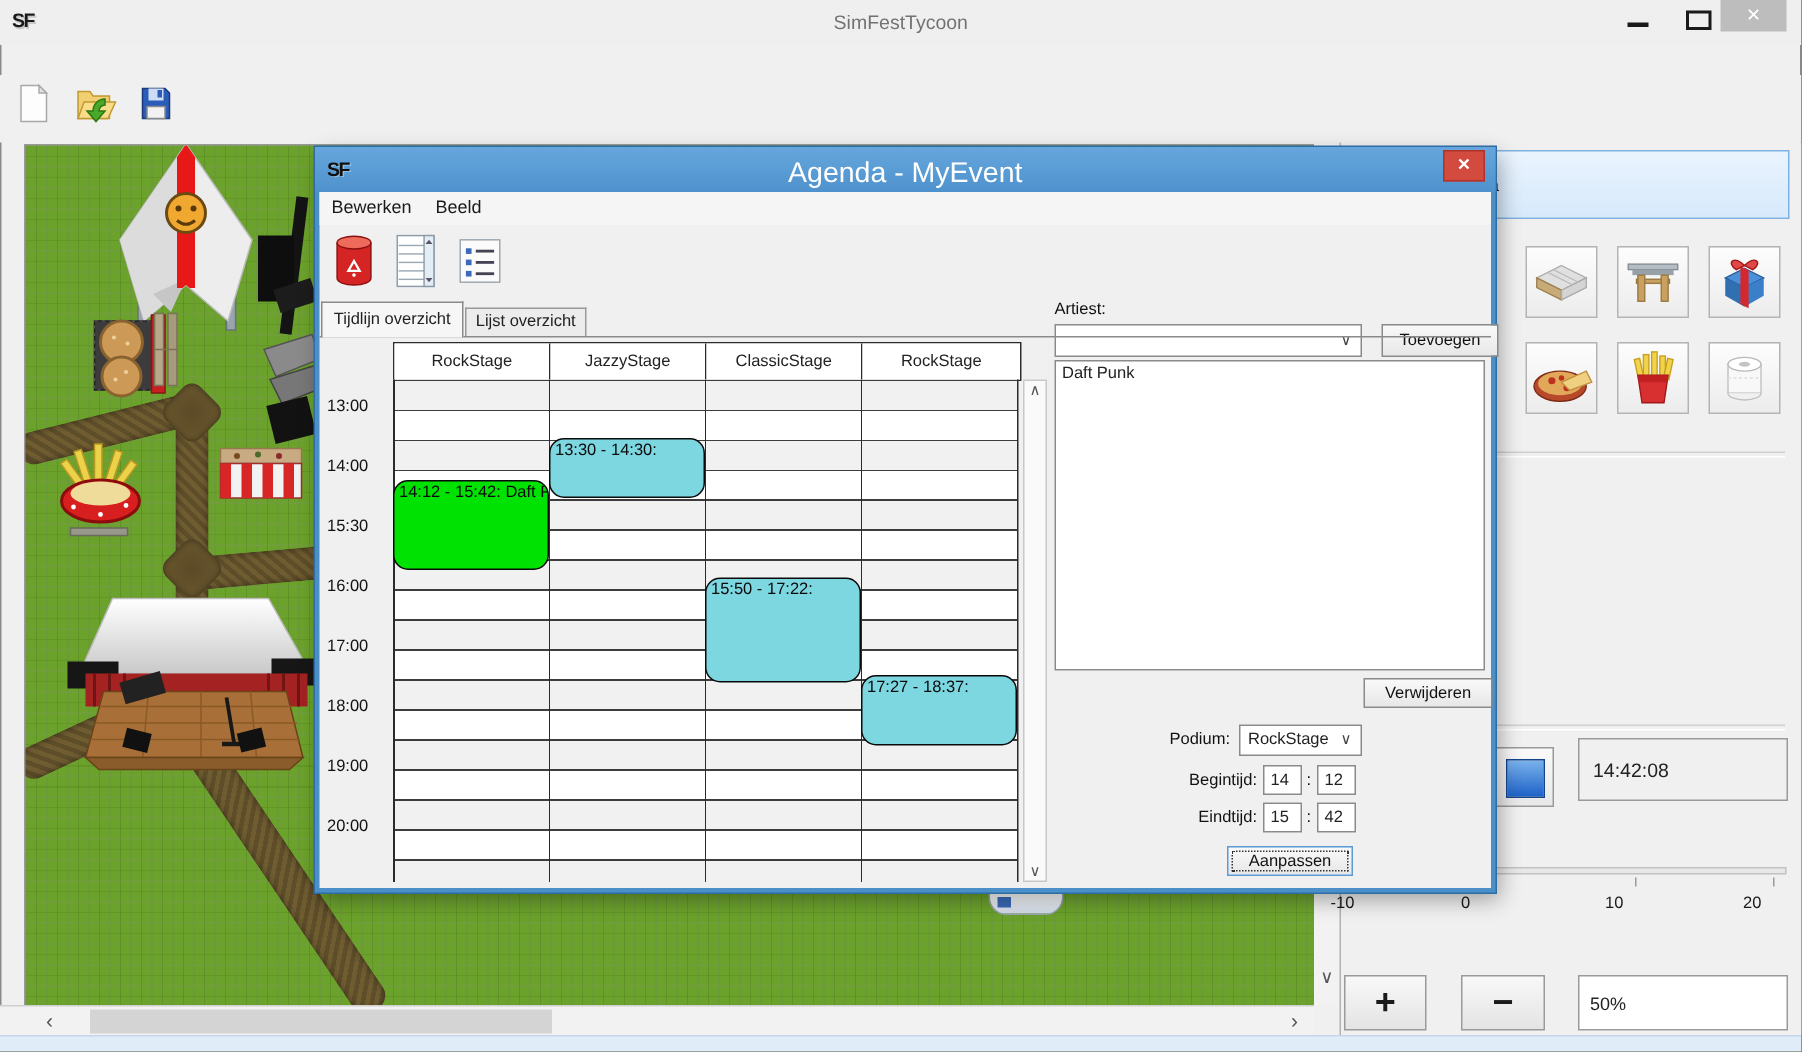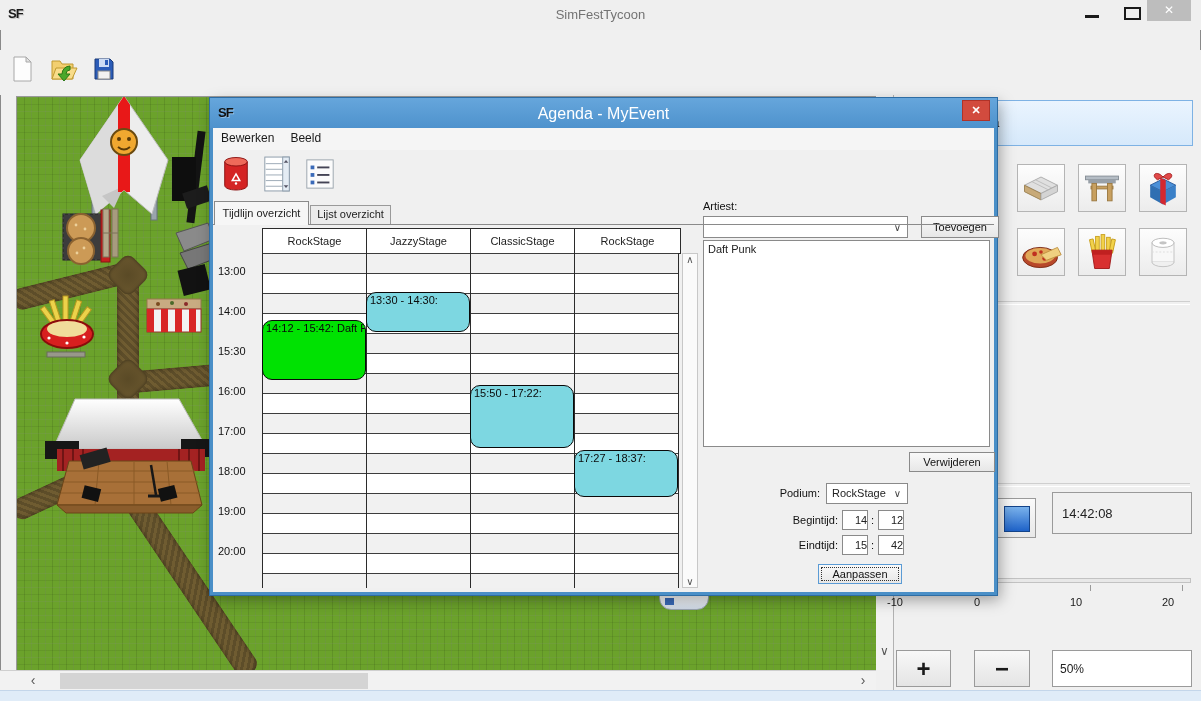--- a/index.html
+++ b/index.html
@@ -67,21 +67,21 @@
   .zoomval{position:absolute;left:158px;top:555px;width:140px;height:37px;background:#fff;
     border:1px solid #9a9a9a;font-size:12px;line-height:37px;padding-left:7px;box-sizing:border-box;}
   .bottomstrip{left:0;top:690px;width:1201px;height:11px;background:#e0ecf8;border-top:1px solid #c4d6ea;}
   
   .dialog{left:210px;top:98px;width:787px;height:497px;background:#4a8fc7;z-index:50;
     box-shadow:0 0 0 1px #2e6da4, 3px 5px 14px rgba(0,0,0,.35);}
   .dlg-title{position:absolute;left:0;top:0;width:787px;height:30px;
     background:linear-gradient(#66a6dc,#4e92cd);}
   .dlg-sf{position:absolute;left:8px;top:7px;font-weight:bold;font-size:13px;color:#101010;
     letter-spacing:-1px;text-shadow:1px 1px 0 rgba(255,255,255,.35);}
-  .dlg-title .t{position:absolute;left:0;top:7px;width:787px;text-align:center;font-size:16px;color:#fff;}
+  .dlg-title .t{position:absolute;left:0;top:7px;width:787px;text-align:center;font-size:19px;color:#fff;}
   .dlg-close{position:absolute;left:752px;top:2px;width:28px;height:21px;background:#d24b3e;
     border:1px solid #b03228;box-sizing:border-box;color:#fff;font-size:11px;font-weight:bold;
     text-align:center;line-height:19px;}
   .dlg-body{position:absolute;left:3px;top:30px;width:781px;height:464px;background:#f0f0f0;}
   .dlg-menu{position:absolute;left:3px;top:30px;width:781px;height:22px;background:#f5f5f5;font-size:12px;}
   .dlg-menu .mitem{display:inline-block;padding:3px 8px 0 8px;color:#1a1a1a;}
   .dlg-toolbar{position:absolute;left:3px;top:52px;width:781px;height:50px;}
   .dlg-tbtn{display:inline-block;width:36px;height:46px;margin:2px 1px 0 5px;text-align:center;
     vertical-align:top;}
   .dlg-tbtn svg{width:32px;height:44px;}
@@ -116,21 +116,21 @@
     font-size:11px;line-height:20px;padding-left:5px;}
   .combo .chev{position:absolute;right:6px;top:0;font-size:10px;color:#444;}
   .btn{position:absolute;background:linear-gradient(#f9f9f9,#e7e7e7);border:1px solid #8a8a8a;
     box-sizing:border-box;font-size:11px;text-align:center;color:#111;
     font-family:"Liberation Sans",sans-serif;padding:0;margin-left:11px;}
   .btn.focused{border:1px solid #5a9bd5;outline:1px dotted #333;outline-offset:-4px;}
   .artist-list{position:absolute;left:493px;top:142px;width:285px;height:205px;background:#fff;
     border:1px solid #8a8a8a;font-size:11px;}
   .artist-list .item{padding:2px 4px;}
   .tfield{position:absolute;width:26px;height:20px;background:#fff;border:1px solid #8a8a8a;
-    box-sizing:border-box;font-size:11px;line-height:18px;padding-left:12px;}
+    box-sizing:border-box;font-size:11px;line-height:18px;padding-left:4px;}
 </style>
 </head>
 <body>
 
 <div id="screen">
 
   <div class="abs titlebar">
     <span class="abs sf-logo">SF</span>
     <span class="abs main-title">SimFestTycoon</span>
     <span class="abs win-min"></span>
@@ -429,21 +429,21 @@
         <span class="timelabel" style="top: 247px;">15:30</span>
         <span class="timelabel" style="top: 287px;">16:00</span>
         <span class="timelabel" style="top: 327px;">17:00</span>
         <span class="timelabel" style="top: 367px;">18:00</span>
         <span class="timelabel" style="top: 407px;">19:00</span>
         <span class="timelabel" style="top: 447px;">20:00</span>
       </div>
     <div class="gbody" id="grid-body">
         <div class="evt" style="left: 0px; width: 104px; top: 67px; height: 60px; background: rgb(0, 226, 2);">14:12 - 15:42: Daft Punk</div>
         <div class="evt" style="left: 104px; width: 104px; top: 39px; height: 40px; background: rgb(125, 215, 225);">13:30 - 14:30:</div>
-        <div class="evt" style="left: 208px; width: 104px; top: 132.333px; height: 63px; background: rgb(125, 215, 225);">15:50 - 17:22:</div>
+        <div class="evt" style="left: 208px; width: 104px; top: 132.333px; height: 70px; background: rgb(125, 215, 225);">15:50 - 17:22:</div>
         <div class="evt" style="left: 312px; width: 104px; top: 197px; height: 46.6667px; background: rgb(125, 215, 225);">17:27 - 18:37:</div>
       </div>
     <div class="gscroll">
       <span class="up">∧</span>
       <span class="dn">∨</span>
     </div>
 
     <span class="flabel" style="left:493px;top:102px;">Artiest:</span>
     <div class="combo" style="left:493px;top:118px;width:205px;height:22px;">
       <span></span>

